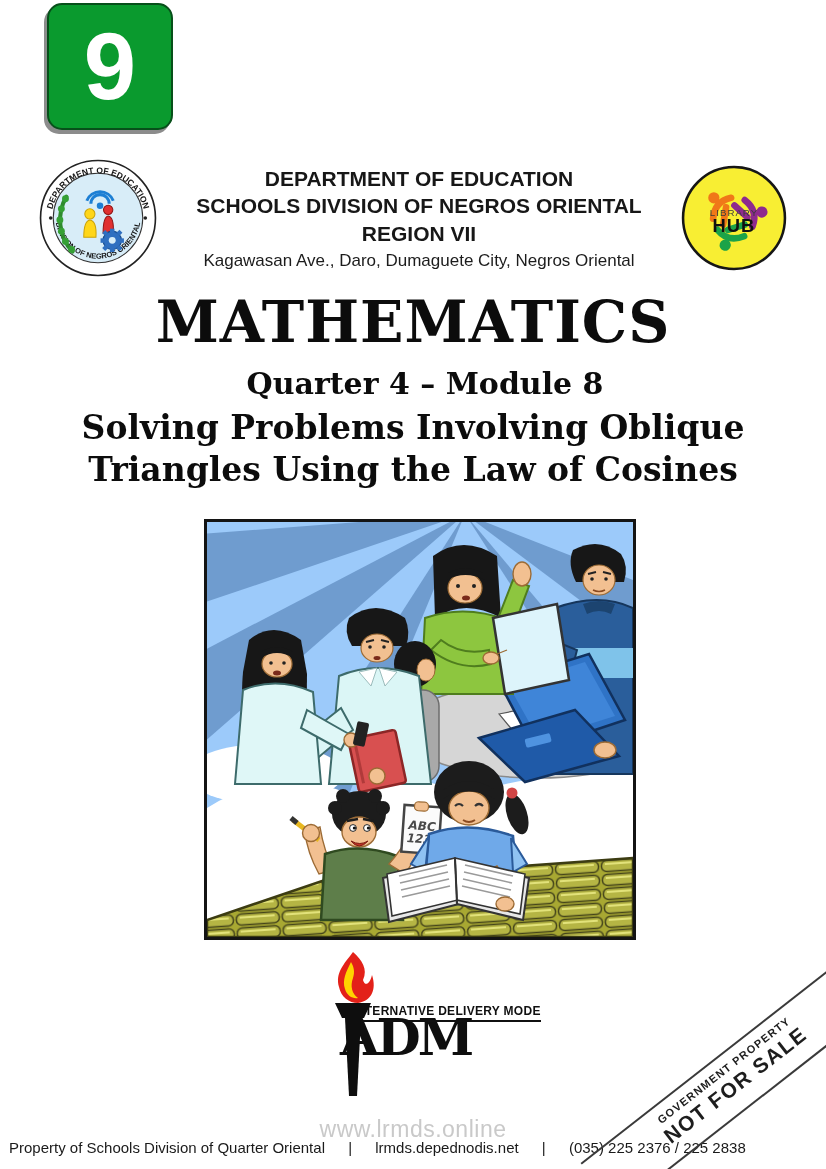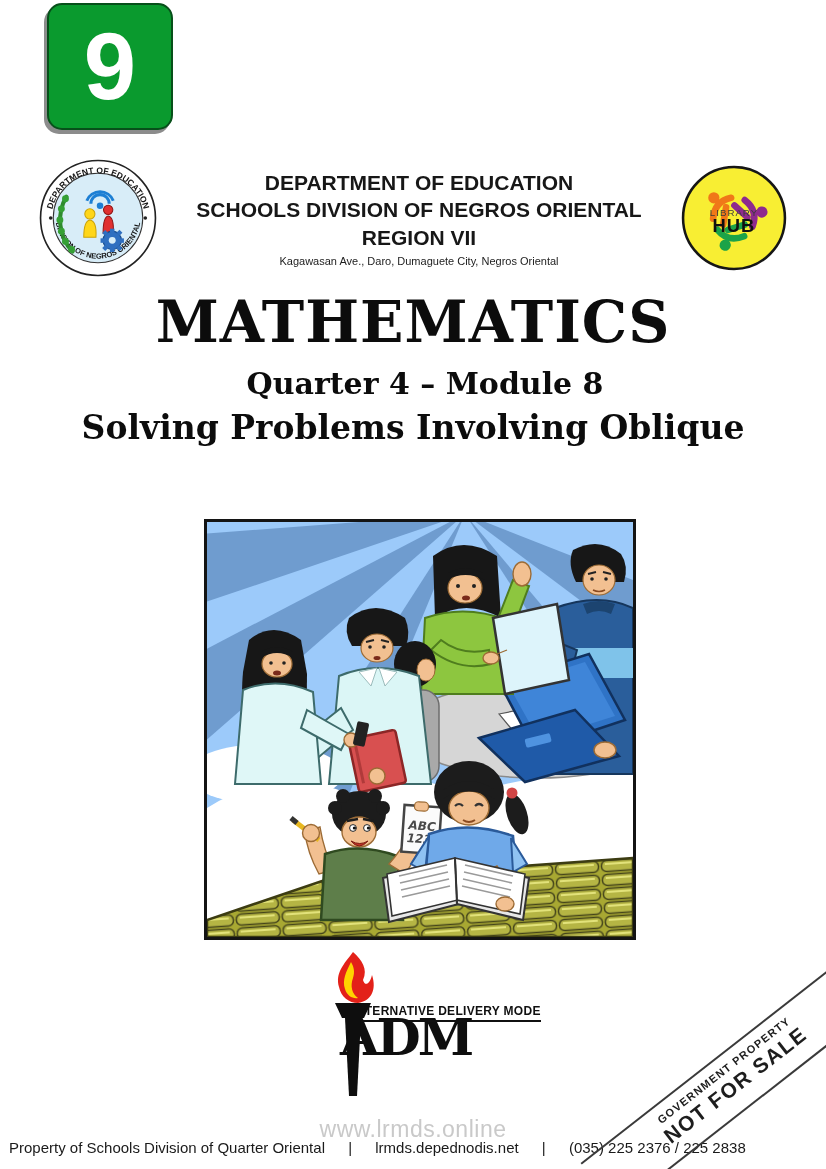--- a/index.html
+++ b/index.html
@@ -12,21 +12,21 @@
     position:absolute; left:47px; top:3px; width:122px; height:123px;
     background:#0a9a2e; border:2px solid #07501a; border-radius:15px;
     box-shadow:-3px 4px 0 rgba(45,45,45,.55);
     display:flex; align-items:center; justify-content:center;
   }
   .grade-badge span { color:#fff; font-size:94px; font-weight:bold; line-height:1; }
   
   .header { position:absolute; top:158px; left:38px; width:750px; display:flex; align-items:center; }
   .header-text { flex:1; text-align:center; padding:0 6px; }
   .header-line { font-weight:bold; font-size:21px; line-height:1.3; color:#171717; }
-  .header-address { font-size:11px; margin-top:4px; color:#1c1c1c; }
+  .header-address { font-size:17px; margin-top:4px; color:#1c1c1c; }
   
   .t-abs { position:absolute; left:0; width:100%; text-align:center;
            font-family:"DejaVu Serif", serif; font-weight:bold; color:#0c0c0c; }
   .title   { top:288px; font-size:57px; letter-spacing:1px;text-align:center; }
   .subtitle{ top:366px; font-size:30px;margin-left:12px; }
   .topic1  { top:385px; font-size:33px;margin-top:23px; }
   .topic2  { top:450px; font-size:33px; }
   
   .illustration {
     position:absolute; left:204px; top:519px; width:432px; height:421px;
@@ -147,20 +147,21 @@
         </g>
       </g>
       <text x="53" y="51" text-anchor="middle" font-size="9.5" letter-spacing="1" fill="#3a3a3a" font-family="Liberation Sans, sans-serif">LIBRARY</text>
       <text x="53" y="67" text-anchor="middle" font-size="18" font-weight="bold" letter-spacing="1" fill="#101010" font-family="Liberation Sans, sans-serif">HUB</text>
     </svg>
   </div>
 
   <div class="t-abs title">MATHEMATICS</div>
   <div class="t-abs subtitle">Quarter 4 – Module 8</div>
   <div class="t-abs topic1">Solving Problems Involving Oblique</div>
+  <div class="t-abs topic2">Triangles Using the Law of Cosines</div>
 
   <div class="illustration">
     <svg viewBox="0 0 426 415" preserveAspectRatio="none">
       <defs>
         <pattern id="bambooP" width="46" height="14" patternUnits="userSpaceOnUse" patternTransform="rotate(-4)">
           <rect width="46" height="14" fill="#a8a832"></rect>
           <rect x="1.5" y="1.5" width="43" height="11" rx="5" fill="#b5b544" stroke="#45451a" stroke-width="1.5"></rect>
           <line x1="5" y1="5" x2="40" y2="5" stroke="#e2e27a" stroke-width="2"></line>
         </pattern>
         <clipPath id="guyClip">

